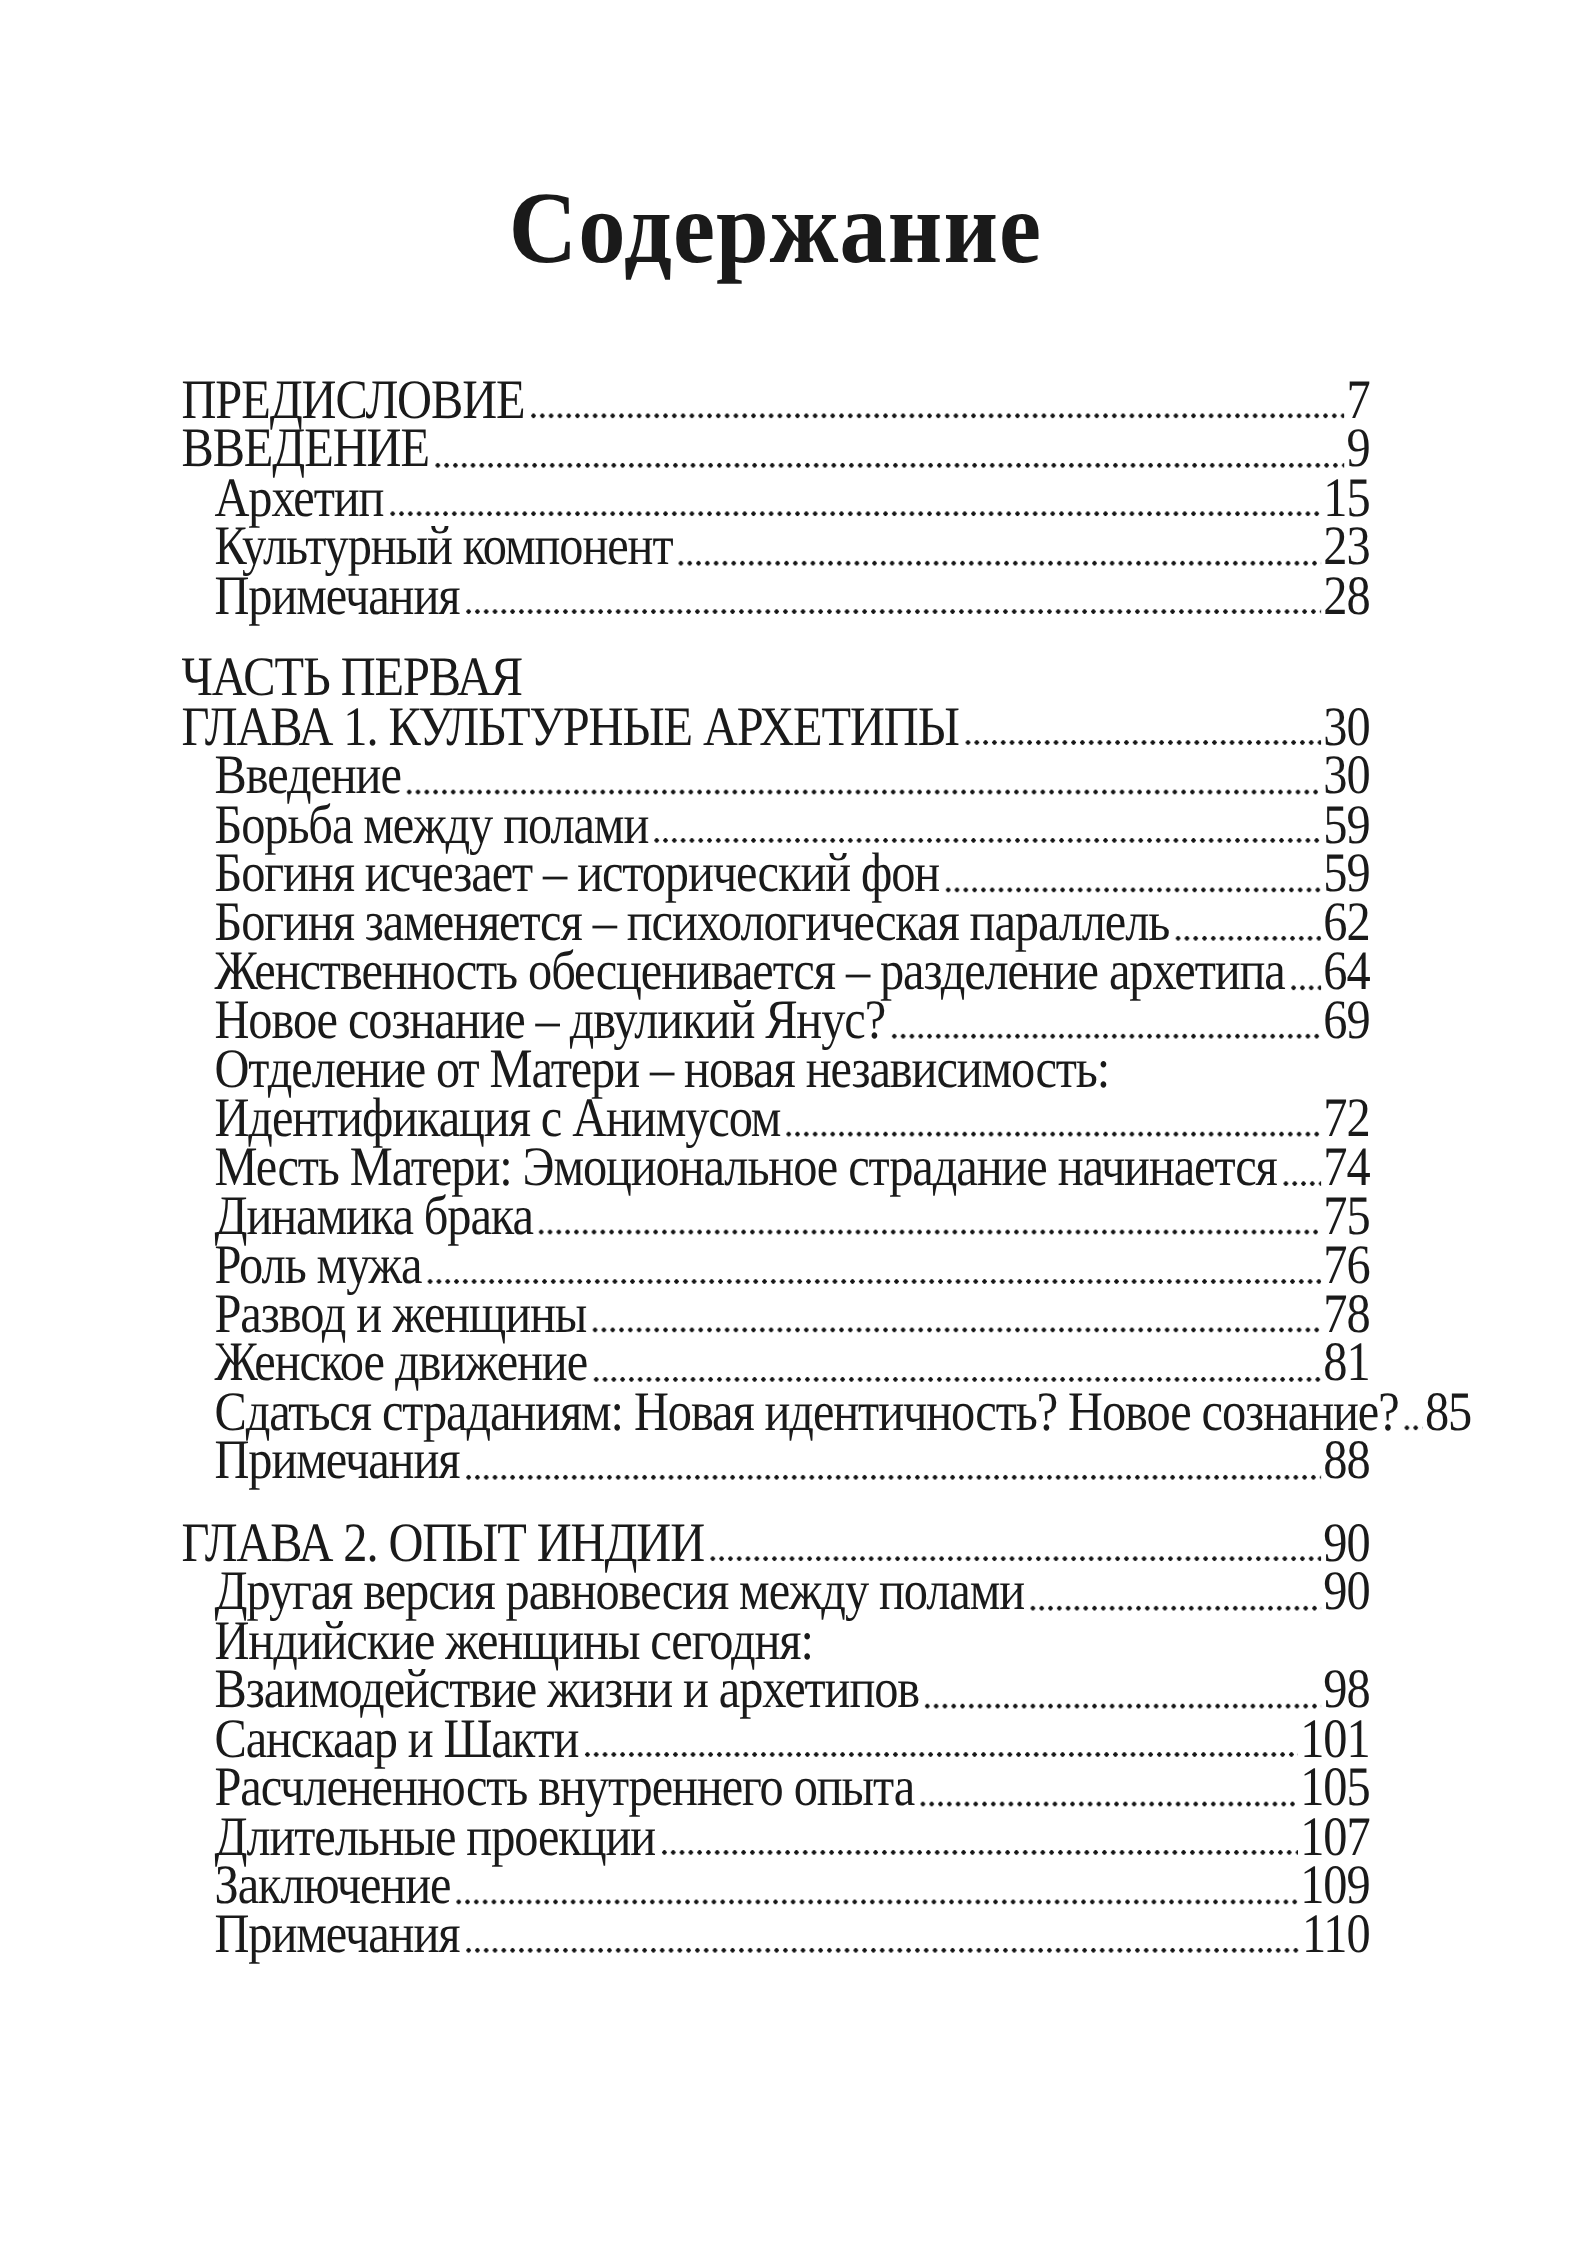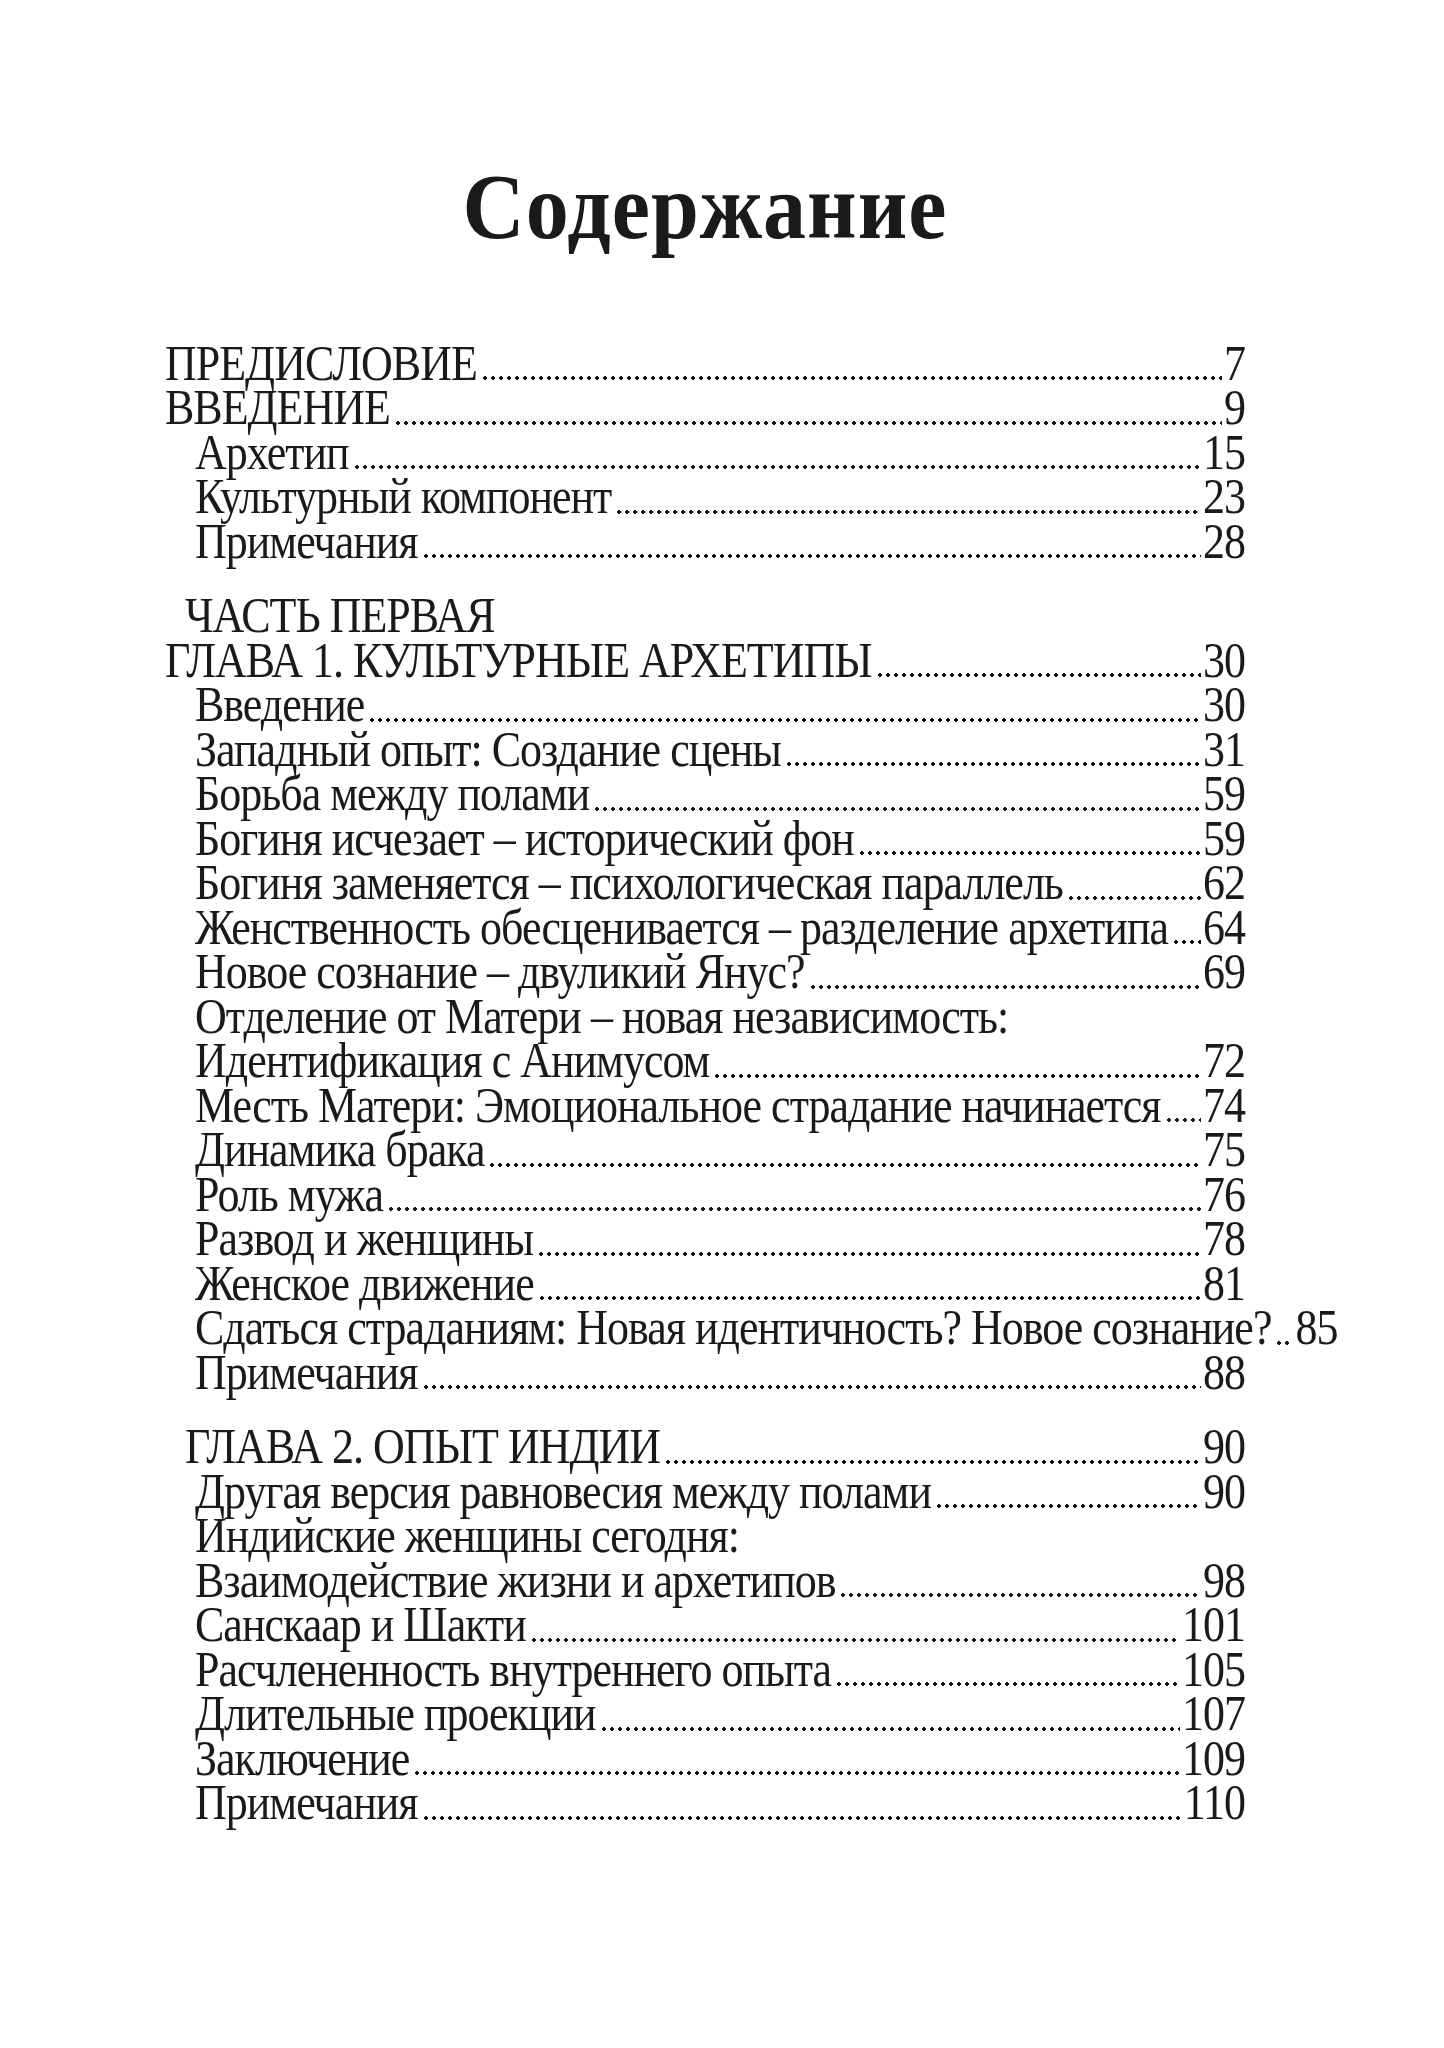--- a/index.html
+++ b/index.html
@@ -34,21 +34,21 @@
     font-size: 44px;
     letter-spacing: -1px;
   }
   .row {
     display: flex;
     align-items: baseline;
     line-height: 44.5px;
     white-space: nowrap;
   }
   .row.indent { padding-left: 30px; }
-  .row.gap { margin-top: 30px; margin-left: 20px; }
+  .row.gap { margin-top: 30px; }
   .label {
     flex: 0 0 auto;
     transform: scaleY(1.15);
     transform-origin: left 82%;
   }
   .dots {
     flex: 1 1 auto;
     align-self: stretch;
     margin: 0 2px 0 4px;
     min-width: 18px;
@@ -101,25 +101,20 @@
         <span class="label">ГЛАВА 1. КУЛЬТУРНЫЕ АРХЕТИПЫ</span>
         <span class="dots"></span>
         <span class="pagenum">30</span>
       </div>
       <div class="row indent">
         <span class="label">Введение</span>
         <span class="dots"></span>
         <span class="pagenum">30</span>
       </div>
       <div class="row indent">
-        <span class="label">Западный опыт: Создание сцены</span>
-        <span class="dots"></span>
-        <span class="pagenum">31</span>
-      </div>
-      <div class="row indent">
         <span class="label">Борьба между полами</span>
         <span class="dots"></span>
         <span class="pagenum">59</span>
       </div>
       <div class="row indent">
         <span class="label">Богиня исчезает – исторический фон</span>
         <span class="dots"></span>
         <span class="pagenum">59</span>
       </div>
       <div class="row indent">

